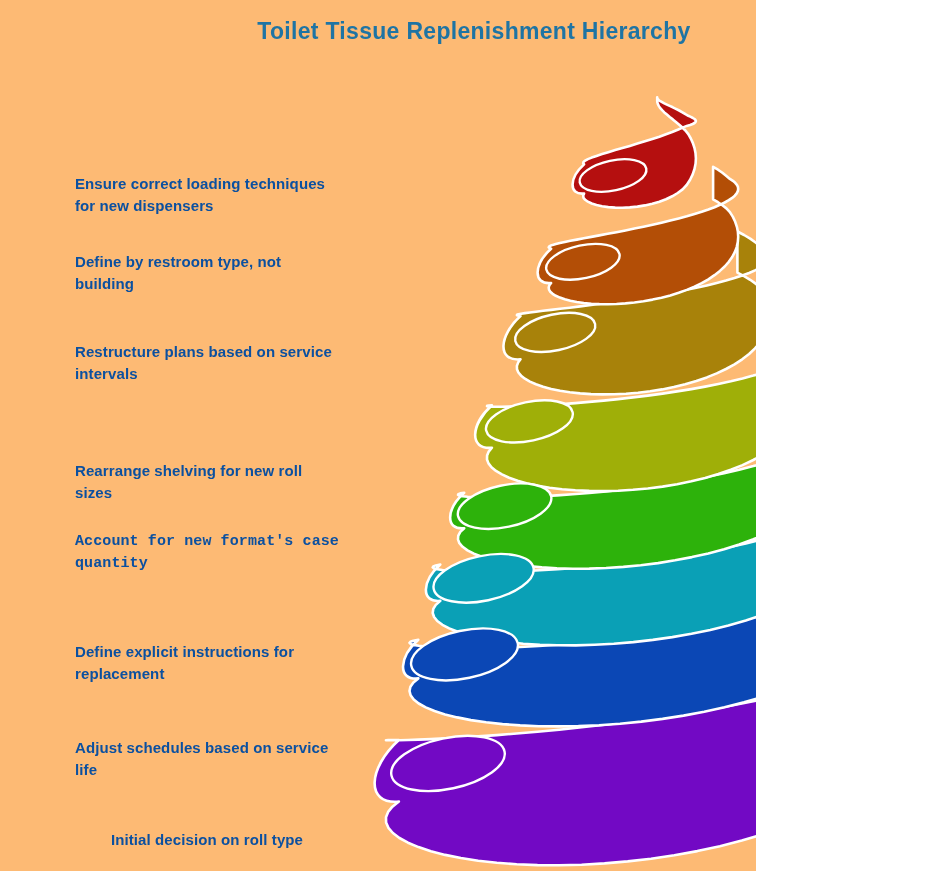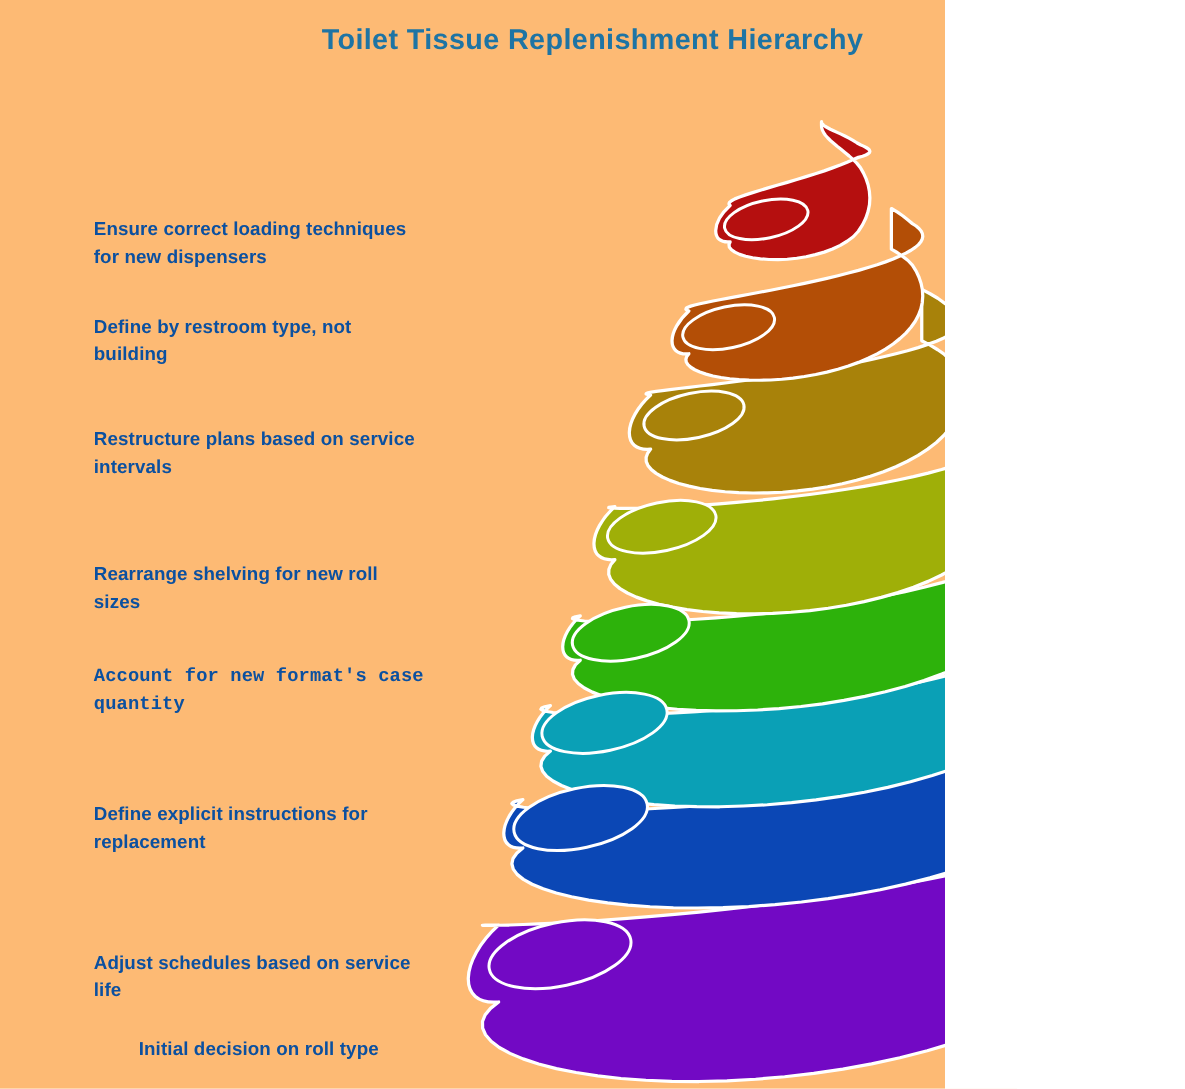--- a/index.html
+++ b/index.html
@@ -14,24 +14,24 @@
 </head>
 <body>
 
 <div class="stage">
 
   <div class="title" style="color: rgb(30, 116, 164);">Toilet Tissue Replenishment Hierarchy</div>
 
   <div class="lvl" style="top: 156px; color: rgb(11, 80, 160); margin-top: 17px;">Ensure correct loading techniques for new dispensers</div>
   <div class="lvl" style="top: 251px; color: rgb(11, 80, 160);">Define by restroom type, not building</div>
   <div class="lvl" style="top: 341px; color: rgb(11, 80, 160);">Restructure plans based on service intervals</div>
-  <div class="lvl" style="top: 449px; color: rgb(11, 80, 160);">Rearrange shelving for new roll sizes</div>
+  <div class="lvl" style="top: 460px; color: rgb(11, 80, 160);">Rearrange shelving for new roll sizes</div>
   <div class="lvl" style="top: 531px; color: rgb(11, 80, 160); font-family: Liberation Mono, monospace;">Account for new format's case quantity</div>
   <div class="lvl" style="top: 629px; color: rgb(11, 80, 160); margin-top: 12px;">Define explicit instructions for replacement</div>
-  <div class="lvl" style="top: 737px; color: rgb(11, 80, 160); margin-top: 23px;">Adjust schedules based on service life</div>
+  <div class="lvl" style="top: 737px; color: rgb(11, 80, 160);">Adjust schedules based on service life</div>
   <div class="lvl" style="top: 829px; color: rgb(11, 80, 160); text-align: center;">Initial decision on roll type</div>
 
   <svg class="cone" width="948" height="871" viewBox="0 0 948 871" id="coneSvg">
       <path d="M878.8 597.3L888.1 605.2L895.6 610.9L901.3 616.6L905.0 622.4L906.9 628.2L906.7 634.1L904.6 639.9L900.5 645.8L894.4 651.6L886.5 657.4L876.6 663.1L865.0 668.7L851.6 674.2L836.7 679.6L820.2 684.8L802.3 689.8L783.2 694.6L763.0 699.2L741.8 703.6L719.9 707.8L697.3 711.7L674.3 715.4L651.0 718.7L627.7 721.9L604.5 724.7L581.6 727.3L559.2 729.7L537.5 731.7L516.7 733.5L496.8 735.1L478.2 736.4L460.9 737.5L445.1 738.4L430.9 739.1L418.5 739.6L408.0 740.0L399.4 740.2L392.9 740.3L388.4 740.3L386.1 740.3L386.0 740.2L388.1 740.1L392.4 740.1L398.9 740.0C368.1 767.7 365.0 804.7 398.9 801.6L398.9 801.6L392.4 806.7L388.1 811.9L386.0 817.2L386.1 822.5L388.4 827.8L392.9 833.0L399.4 838.0L408.0 842.7L418.5 847.1L430.9 851.2L445.1 854.9L460.9 858.0L478.2 860.7L496.8 862.8L516.7 864.2L537.5 865.1L559.2 865.2L581.6 864.7L604.5 863.4L627.7 861.4L651.0 858.7L674.3 855.3L697.3 851.1L719.9 846.2L741.8 840.6L763.0 834.3L783.2 827.4L802.3 819.8L820.2 811.7L836.7 803.0L851.6 793.8L865.0 784.2L876.6 774.2L886.5 763.9L894.4 753.2L900.5 742.4L904.6 731.4L906.7 720.3L906.9 709.2L905.0 698.1L901.3 687.2L895.6 676.4L888.1 665.8L878.8 657.9Z" fill="#7209C4" stroke="#FFFFFF" stroke-width="2.6" stroke-linejoin="round"></path>
       <path d="M851.3 513.5L860.6 520.4L868.4 526.8L874.5 532.5L879.0 538.3L881.7 544.1L882.6 550.0L881.8 556.0L879.1 561.9L874.7 567.8L868.5 573.6L860.6 579.4L851.0 585.1L839.7 590.6L827.0 596.0L812.8 601.2L797.3 606.1L780.6 610.9L762.8 615.4L744.0 619.7L724.5 623.7L704.2 627.4L683.5 630.8L662.5 633.9L641.2 636.7L620.0 639.2L599.0 641.4L578.4 643.2L558.2 644.8L538.7 646.0L520.1 647.0L502.5 647.6L486.1 648.0L470.9 648.2L457.2 648.1L445.0 647.8L434.5 647.3L425.7 646.6L418.7 645.8L413.7 644.9L410.6 643.9L409.5 642.8L410.4 641.8L413.4 640.7L418.3 639.7C398.9 657.1 397.0 680.4 418.3 678.4L418.3 678.4L413.4 682.6L410.4 686.8L409.5 691.0L410.6 695.3L413.7 699.5L418.7 703.5L425.7 707.4L434.5 711.0L445.0 714.4L457.2 717.4L470.9 720.1L486.1 722.3L502.5 724.1L520.1 725.4L538.7 726.2L558.2 726.4L578.4 726.1L599.0 725.2L620.0 723.7L641.2 721.6L662.5 718.9L683.5 715.6L704.2 711.8L724.5 707.3L744.0 702.3L762.8 696.8L780.6 690.7L797.3 684.1L812.8 677.1L827.0 669.7L839.7 661.9L851.0 653.8L860.6 645.4L868.5 636.7L874.7 627.9L879.1 618.9L881.8 609.8L882.6 600.7L881.7 591.6L879.0 582.5L874.5 573.6L868.4 564.9L860.6 557.2L851.3 550.3Z" fill="#0B47B5" stroke="#FFFFFF" stroke-width="2.6" stroke-linejoin="round"></path>
       <path d="M817.6 445.8L827.6 451.8L836.3 458.0L843.6 463.8L849.3 468.9L853.5 474.1L856.1 479.3L857.0 484.6L856.3 489.9L853.9 495.3L849.8 500.6L844.1 505.8L836.7 511.0L827.8 516.1L817.4 521.1L805.5 525.9L792.4 530.6L777.9 535.1L762.4 539.4L745.8 543.4L728.4 547.3L710.2 550.8L691.5 554.1L672.3 557.2L652.8 559.9L633.3 562.4L613.8 564.6L594.6 566.4L575.7 568.0L557.4 569.3L539.9 570.3L523.2 571.1L507.5 571.6L493.0 571.8L479.8 571.8L468.1 571.6L457.8 571.3L449.2 570.7L442.4 570.0L437.3 569.2L434.1 568.3L432.7 567.4L433.3 566.4L435.8 565.4L440.3 564.5C422.0 580.9 420.2 602.7 440.3 600.9L440.3 600.9L435.8 604.9L433.3 608.9L432.7 613.0L434.1 617.0L437.3 621.0L442.4 624.8L449.2 628.4L457.8 631.8L468.1 634.9L479.8 637.7L493.0 640.1L507.5 642.1L523.2 643.7L539.9 644.8L557.4 645.3L575.7 645.4L594.6 644.8L613.8 643.8L633.3 642.1L652.8 639.9L672.3 637.1L691.5 633.8L710.2 629.9L728.4 625.4L745.8 620.4L762.4 615.0L777.9 609.0L792.4 602.7L805.5 595.9L817.4 588.8L827.8 581.3L836.7 573.6L844.1 565.6L849.8 557.5L853.9 549.2L856.3 540.8L857.0 532.5L856.1 524.1L853.5 515.8L849.3 507.6L843.6 499.5L836.3 492.6L827.6 486.4L817.6 480.4Z" fill="#0AA0B6" stroke="#FFFFFF" stroke-width="2.6" stroke-linejoin="round"></path>
       <path d="M789.0 384.6L798.3 389.7L806.6 395.0L813.7 400.6L819.5 405.0L824.0 409.4L827.2 413.8L828.8 418.3L829.1 422.8L827.8 427.4L825.1 432.0L820.9 436.5L815.2 441.0L808.1 445.5L799.7 449.8L789.9 454.1L778.8 458.3L766.7 462.3L753.4 466.1L739.2 469.8L724.1 473.3L708.3 476.6L691.9 479.6L675.1 482.5L658.0 485.1L640.7 487.4L623.3 489.5L606.1 491.4L589.2 493.0L572.8 494.3L556.9 495.4L541.8 496.3L527.6 497.0L514.3 497.4L502.2 497.6L491.4 497.6L481.9 497.5L473.9 497.2L467.5 496.8L462.6 496.2L459.4 495.6L458.0 494.9L458.3 494.2L460.3 493.4L464.2 492.7C446.4 508.7 444.6 530.0 464.2 528.2L464.2 528.2L460.3 531.9L458.3 535.7L458.0 539.4L459.4 543.2L462.6 546.8L467.5 550.4L473.9 553.7L481.9 556.8L491.4 559.6L502.2 562.1L514.3 564.3L527.6 566.1L541.8 567.4L556.9 568.3L572.8 568.7L589.2 568.6L606.1 568.0L623.3 566.9L640.7 565.2L658.0 563.1L675.1 560.3L691.9 557.1L708.3 553.4L724.1 549.2L739.2 544.5L753.4 539.3L766.7 533.8L778.8 527.8L789.9 521.6L799.7 515.0L808.1 508.1L815.2 501.0L820.9 493.7L825.1 486.3L827.8 478.7L829.1 471.2L828.8 463.6L827.2 456.0L824.0 448.6L819.5 441.3L813.7 434.4L806.6 428.8L798.3 423.5L789.0 418.4Z" fill="#2DB20B" stroke="#FFFFFF" stroke-width="2.6" stroke-linejoin="round"></path>
       <path d="M760.1 318.2L768.6 322.3L776.2 326.5L782.9 330.9L788.5 335.0L793.1 338.0L796.6 341.0L798.8 344.1L799.9 347.2L799.6 350.4L798.1 353.6L795.4 356.8L791.4 360.0L786.1 363.2L779.6 366.4L771.9 369.5L763.1 372.6L753.3 375.6L742.5 378.5L730.8 381.3L718.3 384.0L705.1 386.6L691.3 389.1L677.1 391.4L662.5 393.6L647.8 395.6L632.9 397.4L618.1 399.1L603.5 400.6L589.2 401.9L575.3 403.1L562.1 404.1L549.6 404.9L537.9 405.5L527.2 406.0L517.6 406.4L509.1 406.6L501.9 406.7L496.0 406.7L491.5 406.6L488.5 406.4L487.0 406.2L487.1 405.9L488.7 405.6L491.9 405.3C470.7 424.4 468.5 449.8 491.9 447.7L491.9 447.7L488.7 451.6L487.1 455.5L487.0 459.5L488.5 463.4L491.5 467.2L496.0 470.9L501.9 474.4L509.1 477.7L517.6 480.7L527.2 483.4L537.9 485.7L549.6 487.7L562.1 489.2L575.3 490.3L589.2 490.9L603.5 491.1L618.1 490.7L632.9 489.8L647.8 488.5L662.5 486.6L677.1 484.2L691.3 481.3L705.1 477.9L718.3 474.1L730.8 469.8L742.5 465.1L753.3 460.0L763.1 454.5L771.9 448.8L779.6 442.7L786.1 436.4L791.4 430.0L795.4 423.3L798.1 416.6L799.6 409.7L799.9 402.9L798.8 396.1L796.6 389.3L793.1 382.7L788.5 376.2L782.9 371.2L776.2 366.8L768.6 362.5L760.1 358.5Z" fill="#9FAF08" stroke="#FFFFFF" stroke-width="2.6" stroke-linejoin="round"></path>
       <path d="M737.4 231.5L744.1 235.0L750.2 238.6L755.6 242.5L760.2 245.9L764.0 248.2L766.9 250.5L768.9 252.9L769.9 255.3L769.9 257.7L769.0 260.2L767.0 262.8L764.0 265.3L760.0 267.9L755.0 270.4L749.1 273.0L742.2 275.5L734.5 278.1L726.0 280.6L716.7 283.0L706.8 285.4L696.3 287.8L685.2 290.1L673.8 292.3L662.1 294.4L650.1 296.4L638.0 298.3L626.0 300.2L614.1 301.9L602.4 303.5L591.0 305.0L580.1 306.4L569.8 307.7L560.1 308.8L551.2 309.9L543.1 310.8L536.0 311.7L529.9 312.5L524.9 313.1L521.1 313.7L518.4 314.3L517.0 314.8L516.9 315.2L518.1 315.6L520.5 316.0C498.9 335.5 496.7 361.5 520.5 359.3L520.5 359.3L518.1 362.6L516.9 365.9L517.0 369.2L518.4 372.5L521.1 375.7L524.9 378.7L529.9 381.6L536.0 384.3L543.1 386.8L551.2 388.9L560.1 390.8L569.8 392.3L580.1 393.4L591.0 394.1L602.4 394.4L614.1 394.3L626.0 393.8L638.0 392.7L650.1 391.3L662.1 389.4L673.8 387.0L685.2 384.2L696.3 381.0L706.8 377.4L716.7 373.4L726.0 369.0L734.5 364.3L742.2 359.3L749.1 354.0L755.0 348.4L760.0 342.7L764.0 336.8L767.0 330.7L769.0 324.6L769.9 318.4L769.9 312.2L768.9 306.0L766.9 299.9L764.0 293.9L760.2 288.0L755.6 283.6L750.2 279.8L744.1 276.1L737.4 272.6Z" fill="#A8820A" stroke="#FFFFFF" stroke-width="2.6" stroke-linejoin="round"></path>
       <path d="M713.1 166.8L718.0 169.7L722.4 172.8L726.4 176.0L729.9 178.9L732.9 180.8L735.2 182.8L736.9 184.8L737.9 186.9L738.2 189.1L737.8 191.2L736.7 193.4L734.8 195.7L732.2 197.9L728.8 200.2L724.7 202.5L719.9 204.8L714.5 207.2L708.4 209.5L701.7 211.8L694.5 214.0L686.8 216.3L678.7 218.4L670.3 220.6L661.5 222.7L652.6 224.7L643.5 226.7L634.4 228.6L625.4 230.4L616.5 232.2L607.7 233.8L599.3 235.4L591.3 236.9L583.8 238.3L576.8 239.6L570.4 240.8L564.8 242.0L559.9 243.0L555.8 244.0L552.6 244.9L550.3 245.8L549.0 246.6L548.7 247.4L549.4 248.1L551.1 248.8C534.0 264.2 532.3 284.7 551.1 283.0L551.1 283.0L549.4 285.2L548.7 287.4L549.0 289.6L550.3 291.7L552.6 293.8L555.8 295.8L559.9 297.6L564.8 299.3L570.4 300.8L576.8 302.0L583.8 303.0L591.3 303.7L599.3 304.1L607.7 304.2L616.5 304.0L625.4 303.4L634.4 302.5L643.5 301.2L652.6 299.6L661.5 297.7L670.3 295.4L678.7 292.8L686.8 289.9L694.5 286.6L701.7 283.1L708.4 279.3L714.5 275.2L719.9 270.9L724.7 266.5L728.8 261.8L732.2 257.0L734.8 252.1L736.7 247.1L737.8 242.0L738.2 236.9L737.9 231.8L736.9 226.8L735.2 221.8L732.9 216.9L729.9 212.1L726.4 208.4L722.4 205.3L718.0 202.2L713.1 199.3Z" fill="#B34E06" stroke="#FFFFFF" stroke-width="2.6" stroke-linejoin="round"></path>

